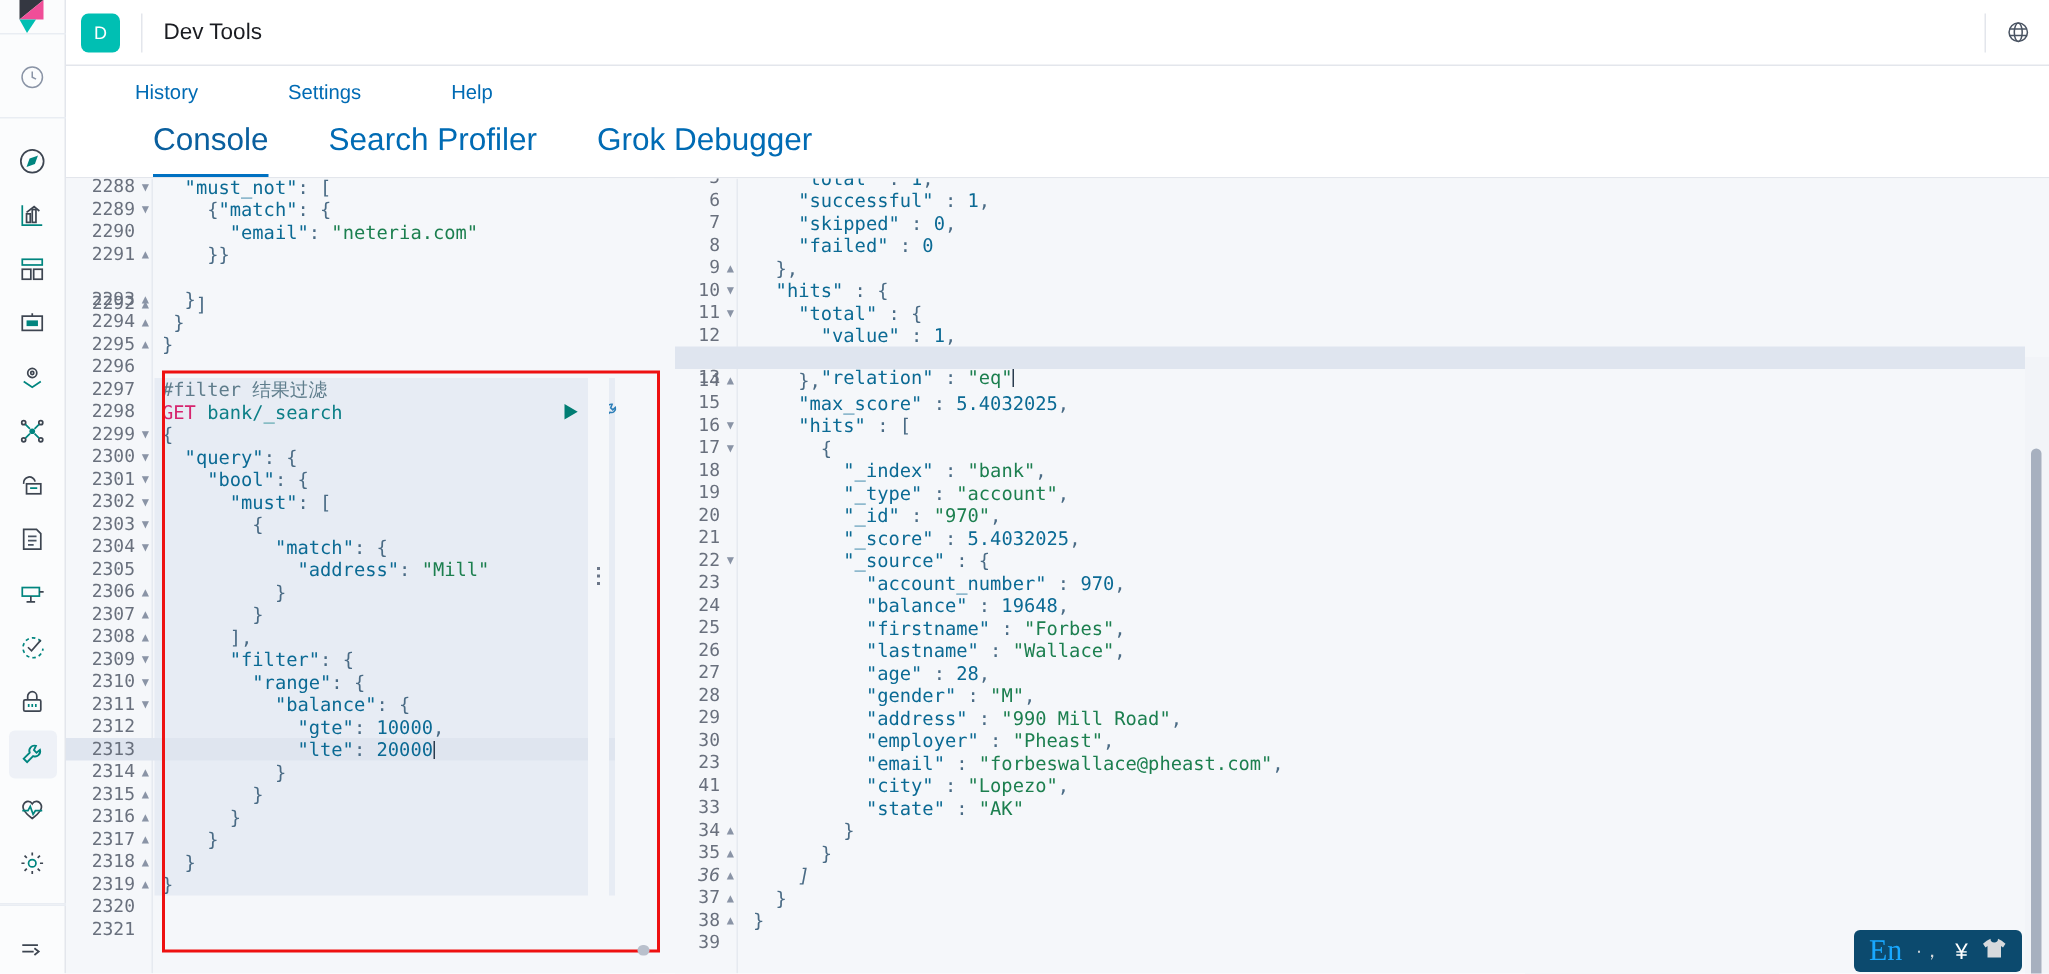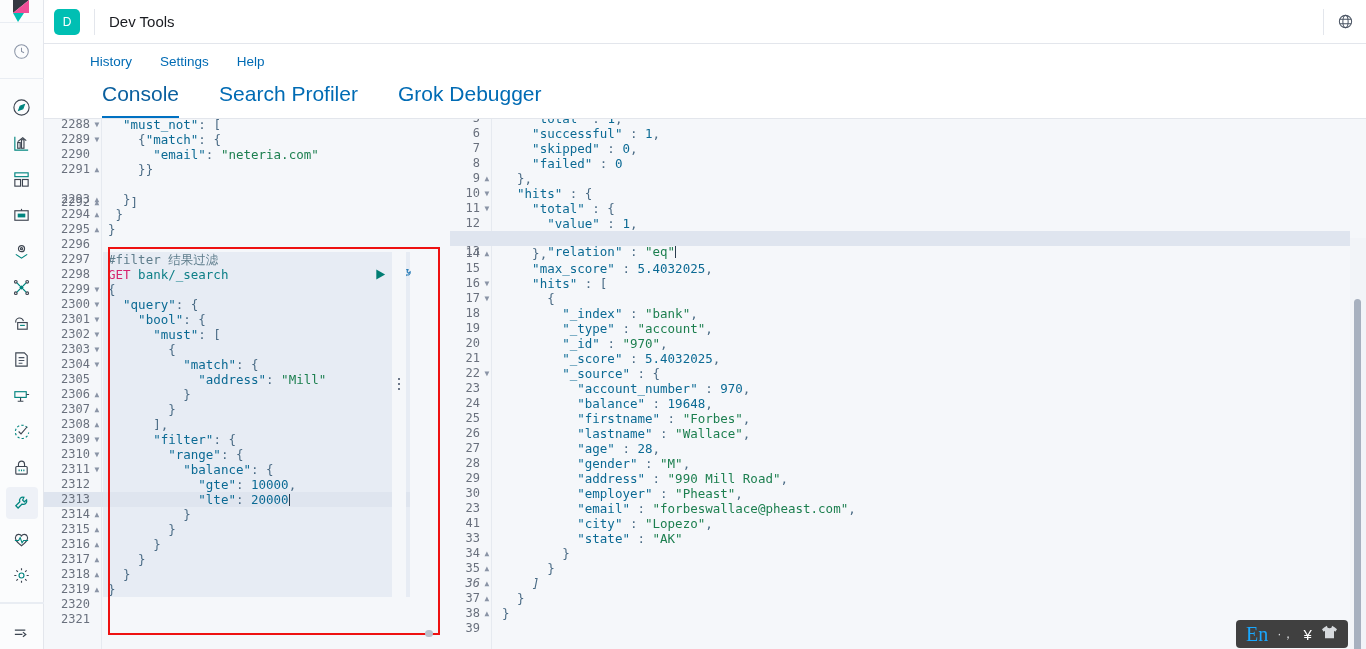--- a/index.html
+++ b/index.html
@@ -72,20 +72,21 @@
     cursor: pointer;
   }
 
   
   .topnav {
     position: absolute; left: 44px; top: 44px;
     width: 1322px; height: 34px;
     background: #ffffff;
     display: flex; align-items: center;
     padding-left: 46px;
+    gap: 32px;
   }
   .topnav a {
     color: #006BB4; font-size: 13.5px; text-decoration: none;
     margin-right: 28px; cursor: pointer;
   }
   .tabbar {
     position: absolute; left: 44px; top: 78px;
     width: 1322px; height: 41px;
     background: #ffffff;
     border-bottom: 1px solid #e3e6ec;
@@ -205,21 +206,21 @@
     background: #f2f4f8;
   }
   .hscroll-thumb {
     position: absolute; height: 7px; border-radius: 4px; background: #b9c0cc;
   }
 
   
   .ime {
     position: absolute; left: 1236px; top: 620px;
     height: 28px;
-    background: #404040; border-radius: 4px;
+    background: #0c4a6e; border-radius: 4px;
     display: flex; align-items: center; gap: 9px;
     padding: 0 10px;
     color: #ffffff; font-size: 13px;
   }
   .ime .en { color: #19a8ff; font-size: 20px; font-family: "Liberation Serif", serif; }
   .ime .dot { color: #d6d8da; font-size: 13px; }
   .ime .yen { color: #ffffff; font-size: 15px; }
 </style>
 </head>
 <body>

